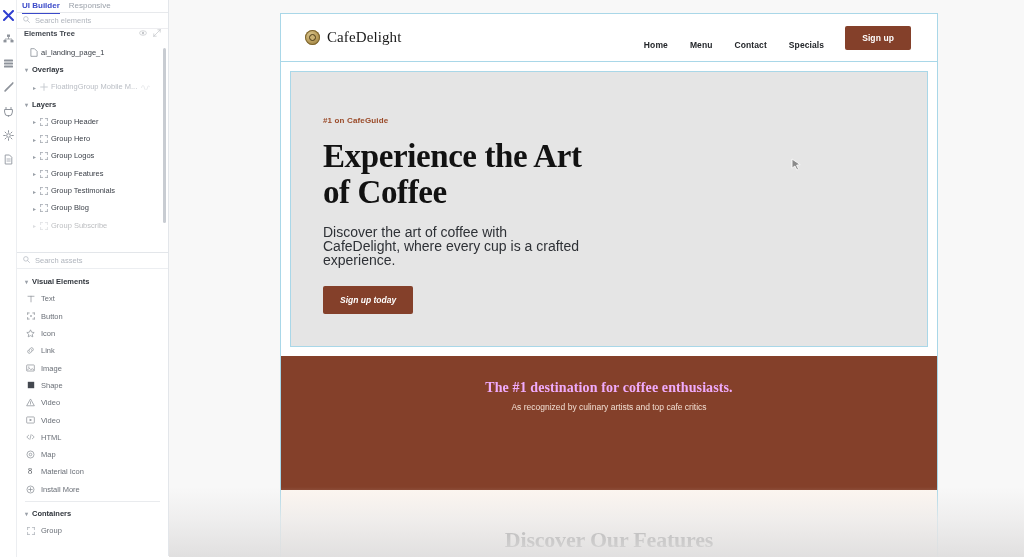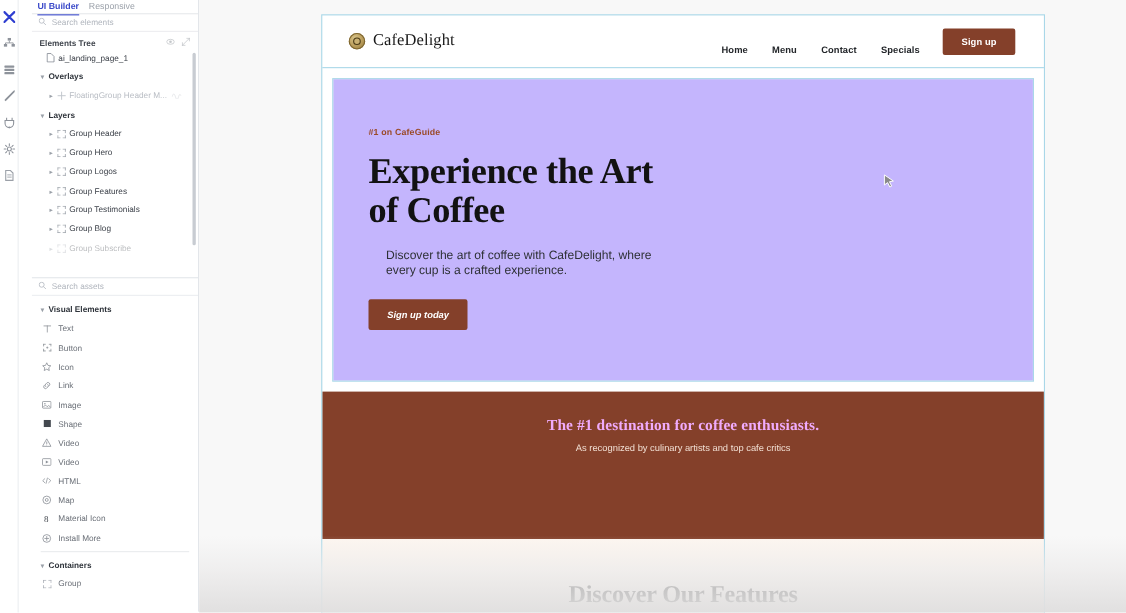--- a/index.html
+++ b/index.html
@@ -31,21 +31,20 @@
 
   
   #leftpanel {
     width: 152px; height: 556px;
     background: #ffffff;
     border-right: 1px solid #e3e6ea;
     position: relative;
     flex: 0 0 152px;
     display: flex; flex-direction: column;
     font-size: 8px;
-    margin-left: 12px;
   }
 
   
   #tabs {
     height: 13px;
     display: flex; align-items: flex-start;
     padding-left: 5px;
     gap: 9px;
     border-bottom: 1px solid #e7e9ec;
     position: relative;
@@ -71,21 +70,21 @@
     gap: 5px; padding-left: 6px;
     border-bottom: 1px solid #ededf0;
     color: #b3b8c0;
     flex: 0 0 auto;
   }
   .searchrow .sr-txt { font-size: 7.5px; color: #b0b5bd; }
 
   
   #tree-head {
     height: 15px;
-    display: flex; align-items: flex-end;
+    display: flex; align-items: flex-start;
     padding: 0 7px 0 7px;
     flex: 0 0 auto;
   }
   #tree-head .th-title { font-size: 7.5px; font-weight: bold; color: #41464e; flex: 1; }
   #tree-head .th-ico { margin-left: 6px; cursor: pointer; opacity: .45; }
 
   
   #tree-body {
     position: relative;
     height: 208px;
@@ -211,41 +210,40 @@
     letter-spacing: .1px;
   }
 
   
   #hero {
     margin: 10px 10px 0 10px;
     height: 274px;
     outline: 1px solid #a9d7e8;
     padding: 44px 0 0 32px;
     position: relative;
-    background: #c4b5fd;
+    background: #e5e5e5;
   }
   #eyebrow {
     font-size: 8px; font-weight: bold; color: #9a4a28;
     letter-spacing: .15px;
     margin-bottom: 13px;
   }
   #hero-title {
     font-family: "Liberation Serif", serif;
     font-weight: bold;
     font-size: 33px;
     line-height: 36px;
     color: #121212;
     letter-spacing: -0.4px;
     max-width: 300px;
   }
   #hero-sub {
     margin-top: 15px;
-    font-size: 11px; line-height: 14px; color: #2e3136;
+    font-size: 14px; line-height: 14px; color: #2e3136;
     max-width: 256px;
-    margin-left: 16px;
   }
   #hero-cta {
     margin-top: 19px;
     display: inline-block;
     background: #84402a;
     color: #fff;
     font-size: 8.5px; font-weight: bold;
     padding: 9px 17px;
     border-radius: 2px;
     cursor: pointer;
@@ -397,21 +395,21 @@
         <span class="tlabel">Overlays</span>
       </div>
 
       <div class="trow muted" style="padding-left:16px">
         <span class="caret">▸</span>
         <span class="tico">
           <svg width="8" height="8" viewBox="0 0 10 10">
               <path d="M5 .8v8.4M.8 5h8.4" stroke="#c2c6cc" stroke-width="1.1" stroke-linecap="round"></path>
             </svg>
         </span>
-        <span class="tlabel">FloatingGroup Header M...</span>
+        <span class="tlabel">FloatingGroup Mobile M...</span>
         <span class="trail">
           <svg width="9" height="6" viewBox="0 0 11 7">
               <path d="M.6 4.6c1.2-4 2.4-4 3.6 0s2.4 4 3.6 0 2-2.4 2.6-1" stroke="#c2c6cc" stroke-width=".9" fill="none"></path>
             </svg>
         </span>
       </div>
 
       <div class="trow section">
         <span class="caret">▾</span>
         <span class="tlabel">Layers</span>

